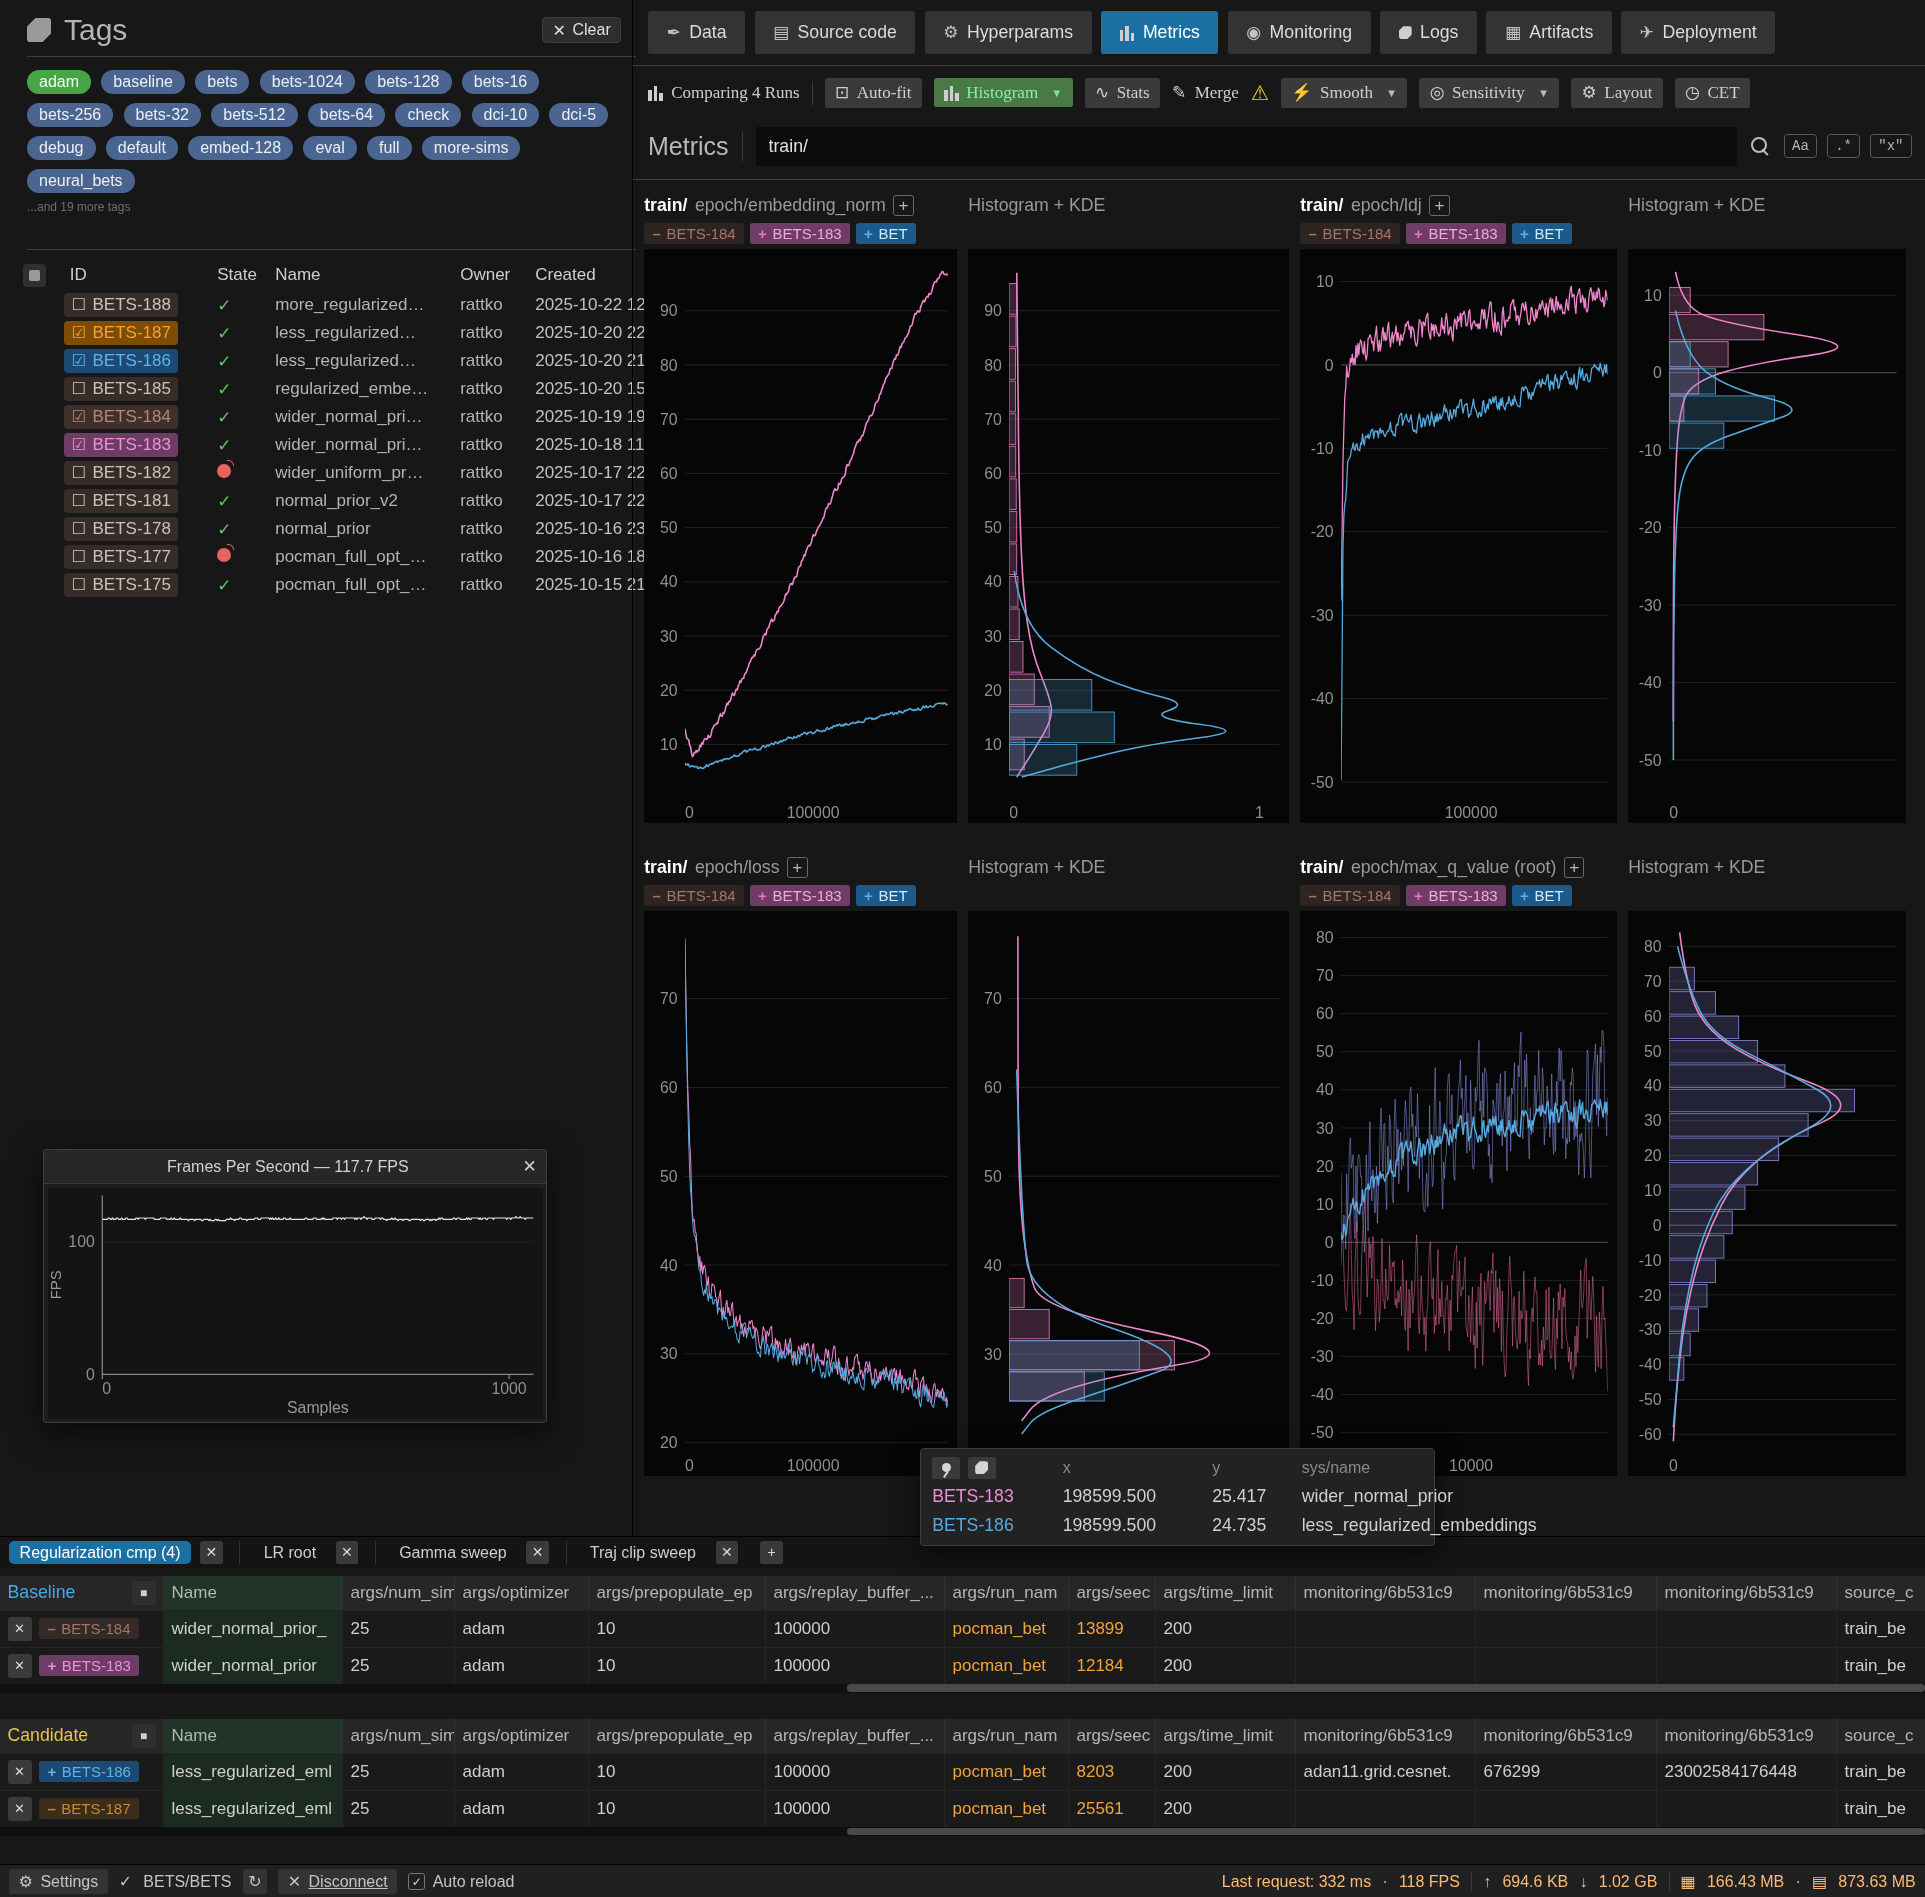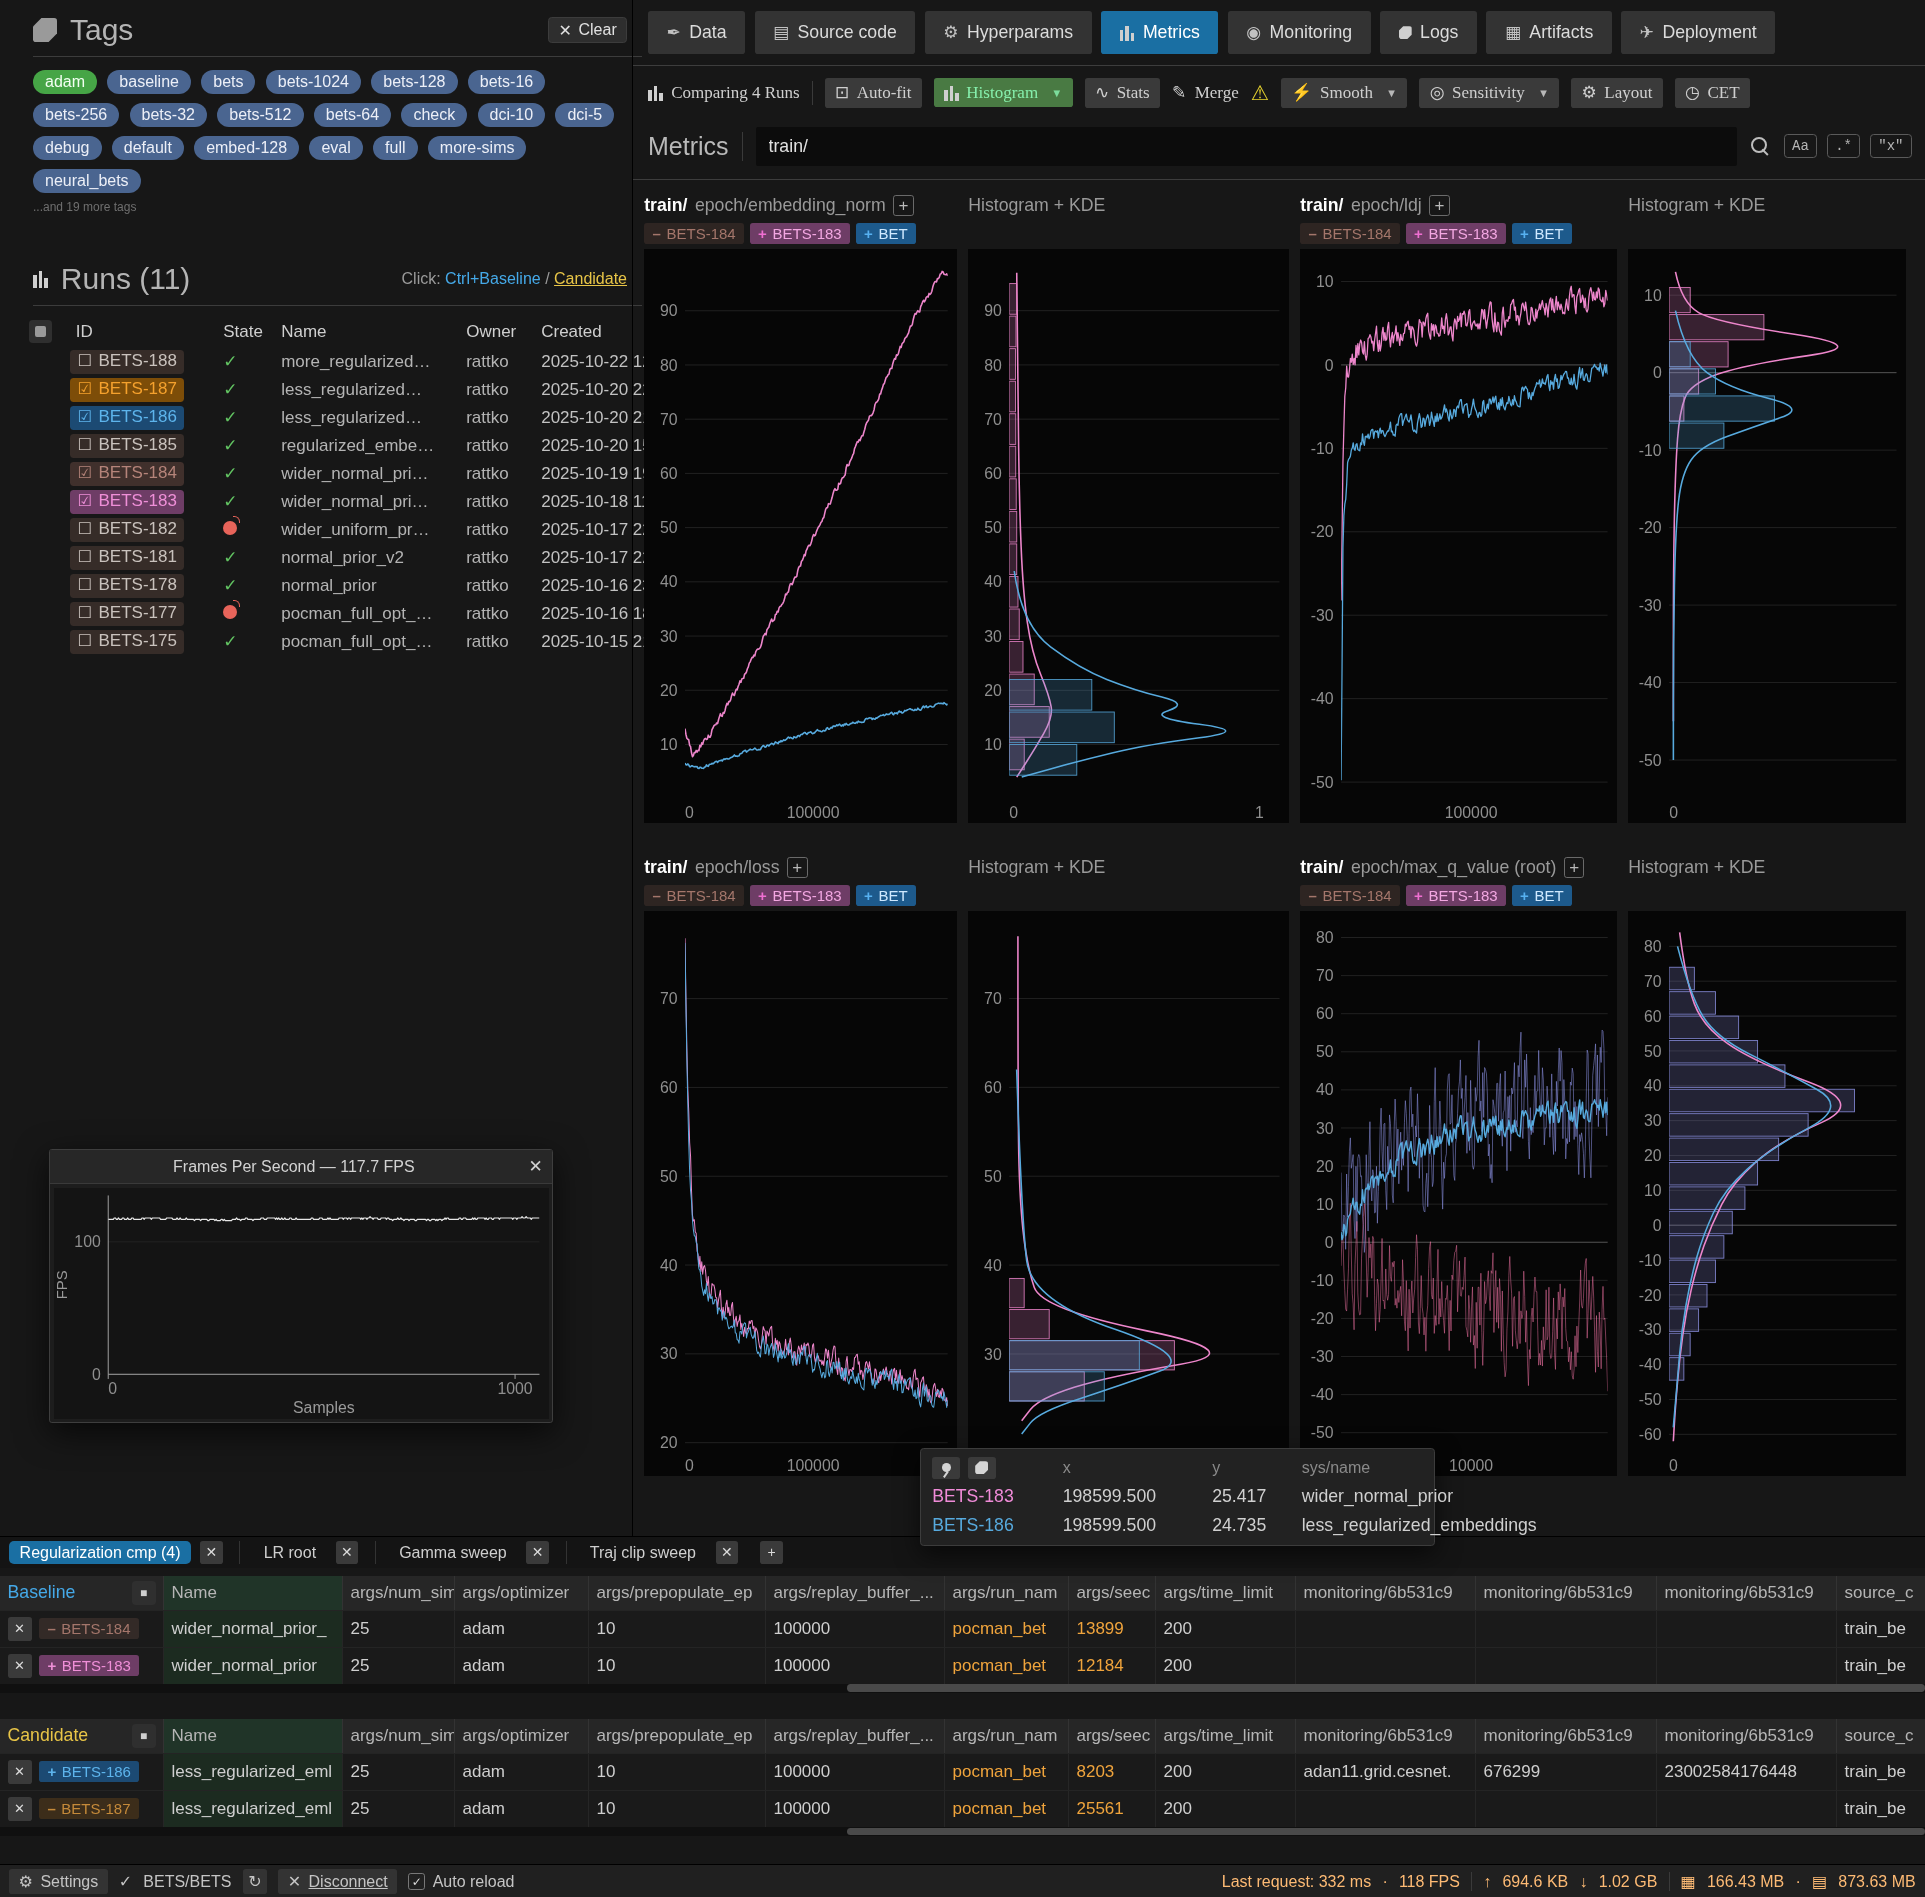--- a/index.html
+++ b/index.html
@@ -1,21 +1,21 @@
 <!DOCTYPE html>
 <html style="font-size:15px"><head>
 <meta charset="utf-8">
 <style>
   * { margin:0; padding:0; box-sizing:border-box; }
   html,body { background:#111; }
   body { font-family:"Liberation Sans","DejaVu Sans",sans-serif; color:#c8c8c8; }
   #root { position:relative; width:1925px; height:1897px; background:#171717; overflow:hidden; }
 
   
-  #left-panel { position:absolute; left:10px; top:0; width:632px; height:1536px; background:#171717;padding-left:8px; }
+  #left-panel { position:absolute; left:4px; top:0; width:632px; height:1536px; background:#171717;padding-left:8px; }
   .sec-head { display:flex; align-items:center; gap:13px; padding:13px 15px 9.3px 15px; }
   .sec-title { font-size:30px; color:#b4b4b4; }
   .sec-rule { border-top:0.9px solid #3c3c3c; margin:0 0 0 15px; }
   .tagshape { width:24px; height:24px; background:#9a9a9a; display:inline-block;
       clip-path:polygon(0 35%,35% 0,100% 0,100% 65%,65% 100%,0 100%); border-radius:2.8px; }
   .spacer { flex:1; }
   .btn-dark { background:#2e2e2e; border:0.9px solid #3c3c3c; border-radius:3.7px; color:#e0e0e0;
       font-size:16px; padding:2.8px 9.3px; display:inline-flex; align-items:center; gap:6.5px; cursor:pointer; }
   #tag-pills { display:flex; flex-wrap:wrap; gap:9.3px 10.3px; padding:13px 15px 5.6px 15px; }
   .pill { background:#4a6590; color:#eceff7; border-radius:12px; padding:2.8px 12px; font-size:16px; }
@@ -185,35 +185,20 @@
           <span class="pill">embed-128</span>
           <span class="pill">eval</span>
           <span class="pill">full</span>
           <span class="pill">more-sims</span>
           <span class="pill">neural_bets</span>
         </div>
       <div class="more-tags">...and 19 more tags</div>
     </div>
 
     <div id="runs-section">
-      <div class="sec-head">
-        <span class="bars-ic">
-            <i style="height:13px"></i>
-            <i style="height:17px"></i>
-            <i style="height:9.3px"></i>
-          </span>
-        <span class="sec-title">Runs (11)</span>
-        <span class="spacer"></span>
-        <span class="runs-click">
-          <span>Click:</span>
-          <span class="lnk-blue">Ctrl+Baseline</span>
-          <span>/</span>
-          <span class="lnk-yellow">Candidate</span>
-        </span>
-      </div>
       <div class="sec-rule"></div>
       <div id="runs-table">
           <div class="runs-row hdr">
             <div>
               <span class="selall"></span>
             </div>
             <div style="padding-left: 5.6px;">ID</div>
             <div>State</div>
             <div>Name</div>
             <div>Owner</div>

